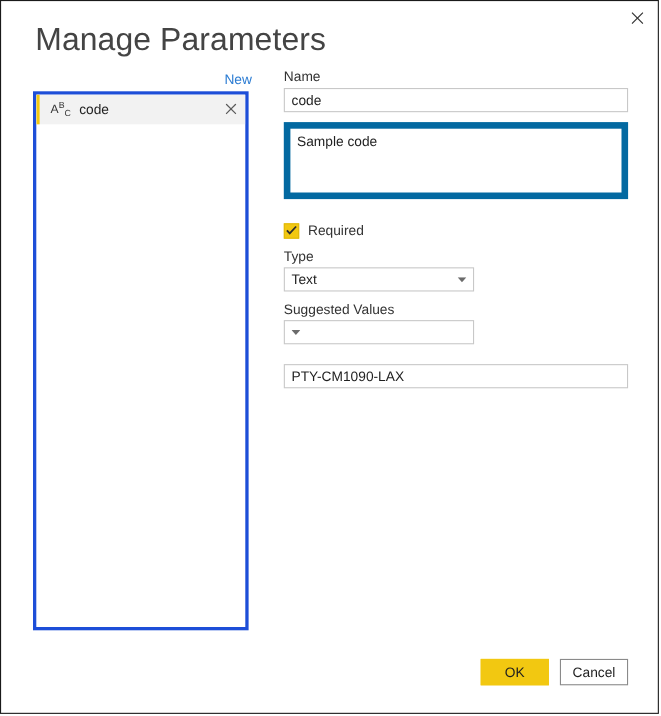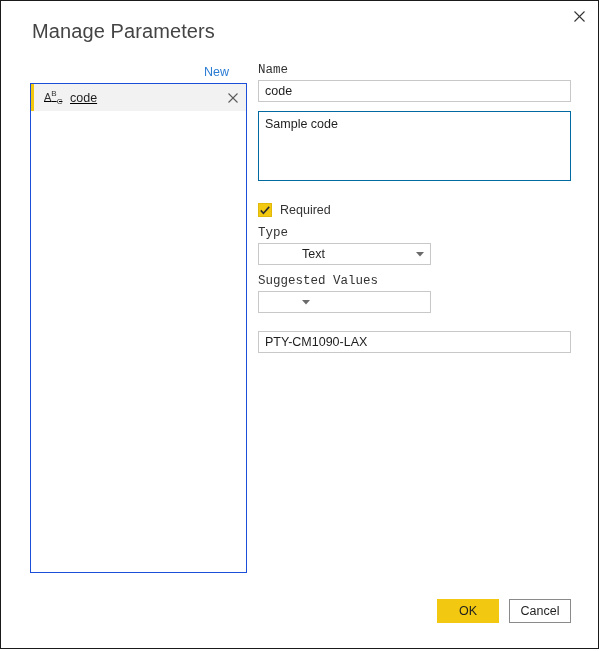--- a/index.html
+++ b/index.html
@@ -36,21 +36,21 @@
     background: transparent;
     border: none;
     padding: 0;
   }
   .close-btn svg { display: block; }
 
   .page-title {
     position: absolute;
     left: 31px;
     top: 19px;
-    font-size: 20px;
+    font-size: 29px;
     font-weight: 300;
     color: #444444;
     letter-spacing: 0.1px;
     white-space: nowrap;
   }
 
   
   .new-link {
     position: absolute;
     left: 203px;
@@ -58,27 +58,26 @@
     font-size: 12.5px;
     color: #2b7cd3;
     cursor: pointer;
     text-decoration: none;
   }
 
   .param-list {
     position: absolute;
     left: 29px;
     top: 82px;
-    width: 217px;
+    width: 196px;
     height: 490px;
-    border: 1px solid #1d4ed8;
+    border: 3px solid #1d4ed8;
     background: #ffffff;
     box-sizing: border-box;
     overflow: hidden;
-    text-decoration: underline;
   }
 
   .param-row {
     position: relative;
     height: 27px;
     background: #f2f2f2;
     display: flex;
     align-items: center;
     cursor: pointer;
     box-sizing: border-box;
@@ -120,39 +119,38 @@
   .right-pane {
     position: absolute;
     left: 257px;
     top: 62px;
     width: 313px;
   }
   .field-label {
     font-size: 12.5px;
     color: #333333;
     margin-bottom: 3px;
-    font-family: Liberation Mono, monospace;
   }
   .text-input {
     width: 100%;
     height: 22px;
     border: 1px solid #c8c8c8;
     background: #ffffff;
     box-sizing: border-box;
     font-family: "Liberation Sans", sans-serif;
     font-size: 12.5px;
     color: #1f1f1f;
     padding: 0 6px;
     outline: none;
     display: block;
   }
   .text-area {
     width: 100%;
     height: 70px;
-    border: 1px solid #0369a1;
+    border: 6px solid #0369a1;
     background: #ffffff;
     box-sizing: border-box;
     font-family: "Liberation Sans", sans-serif;
     font-size: 12.5px;
     color: #1f1f1f;
     padding: 4px 6px;
     outline: none;
     resize: none;
     display: block;
     line-height: 1.3;
@@ -185,21 +183,20 @@
   .select-box {
     position: relative;
     width: 173px;
     height: 22px;
     border: 1px solid #c8c8c8;
     background: #ffffff;
     box-sizing: border-box;
     display: flex;
     align-items: center;
     cursor: pointer;
-    padding-left: 37px;
   }
   .select-value {
     font-size: 12.5px;
     color: #1f1f1f;
     padding-left: 6px;
     flex: 1;
     white-space: nowrap;
     overflow: hidden;
   }
   .select-arrow {

